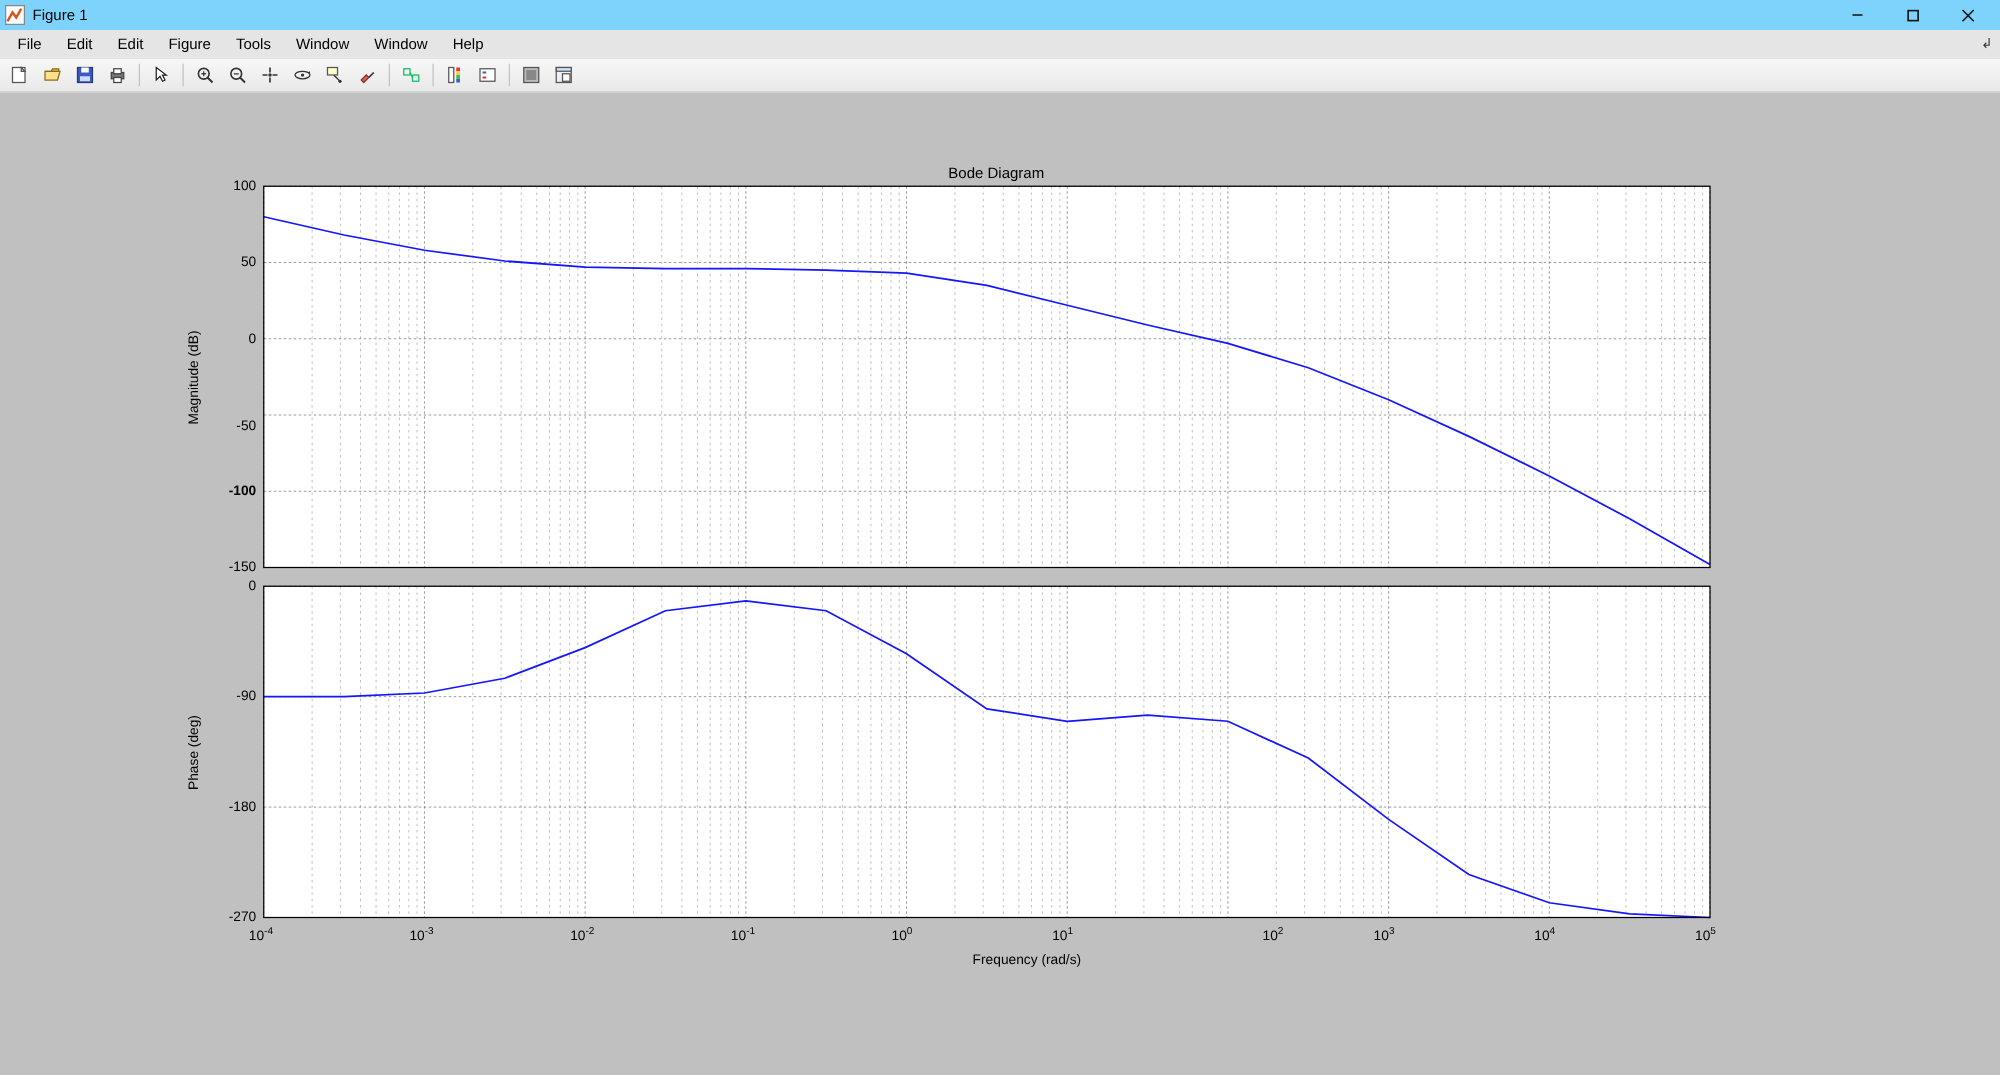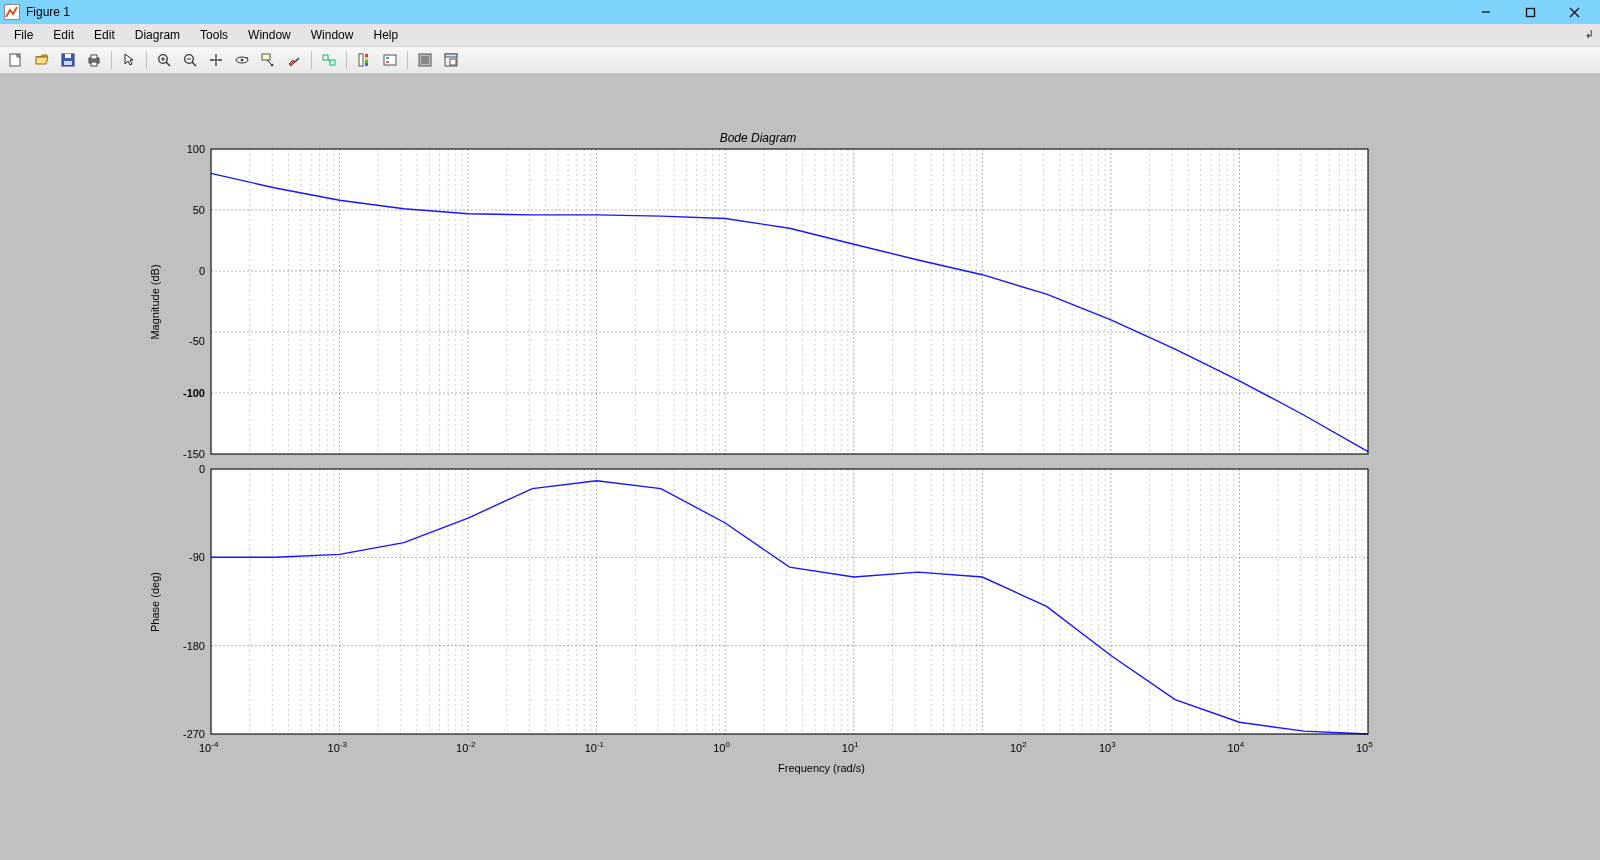--- a/index.html
+++ b/index.html
@@ -140,21 +140,21 @@
         </svg>
     </div>
   </div>
 </div>
 
 <div class="menubar">
 
   <div class="menu-item">File</div>
     <div class="menu-item">Edit</div>
     <div class="menu-item">Edit</div>
-    <div class="menu-item">Diagram</div>
+    <div class="menu-item">Figure</div>
     <div class="menu-item">Tools</div>
     <div class="menu-item">Window</div>
     <div class="menu-item">Window</div>
     <div class="menu-item">Help</div>
     <span class="right-arrow">↲</span>
 </div>
 
 <div class="toolbar">
 
 <div class="tool-btn">
@@ -471,16 +471,16 @@
       <div class="xtick" style="left: 199px; top: 666px;">10<sup>-4</sup></div>
       <div class="xtick" style="left: 327.556px; top: 666px;">10<sup>-3</sup></div>
       <div class="xtick" style="left: 456.111px; top: 666px;">10<sup>-2</sup></div>
       <div class="xtick" style="left: 584.667px; top: 666px;">10<sup>-1</sup></div>
       <div class="xtick" style="left: 713.222px; top: 666px;">10<sup>0</sup></div>
       <div class="xtick" style="left: 841.778px; top: 666px;">10<sup>1</sup></div>
       <div class="xtick" style="left: 1010px; top: 666px;">10<sup>2</sup></div>
       <div class="xtick" style="left: 1098.89px; top: 666px;">10<sup>3</sup></div>
       <div class="xtick" style="left: 1227.44px; top: 666px;">10<sup>4</sup></div>
       <div class="xtick" style="left: 1356px; top: 666px;">10<sup>5</sup></div>
-      <div class="chart-title" style="left: 758px; top: 57px; font-style: italic;">Bode Diagram</div>
+      <div class="chart-title" style="left: 797px; top: 57px;">Bode Diagram</div>
       <div class="axis-label xlab" style="left: 789.5px; top: 688px;">Frequency  (rad/s)</div>
     </div>
 </div>
 
 </body></html>

